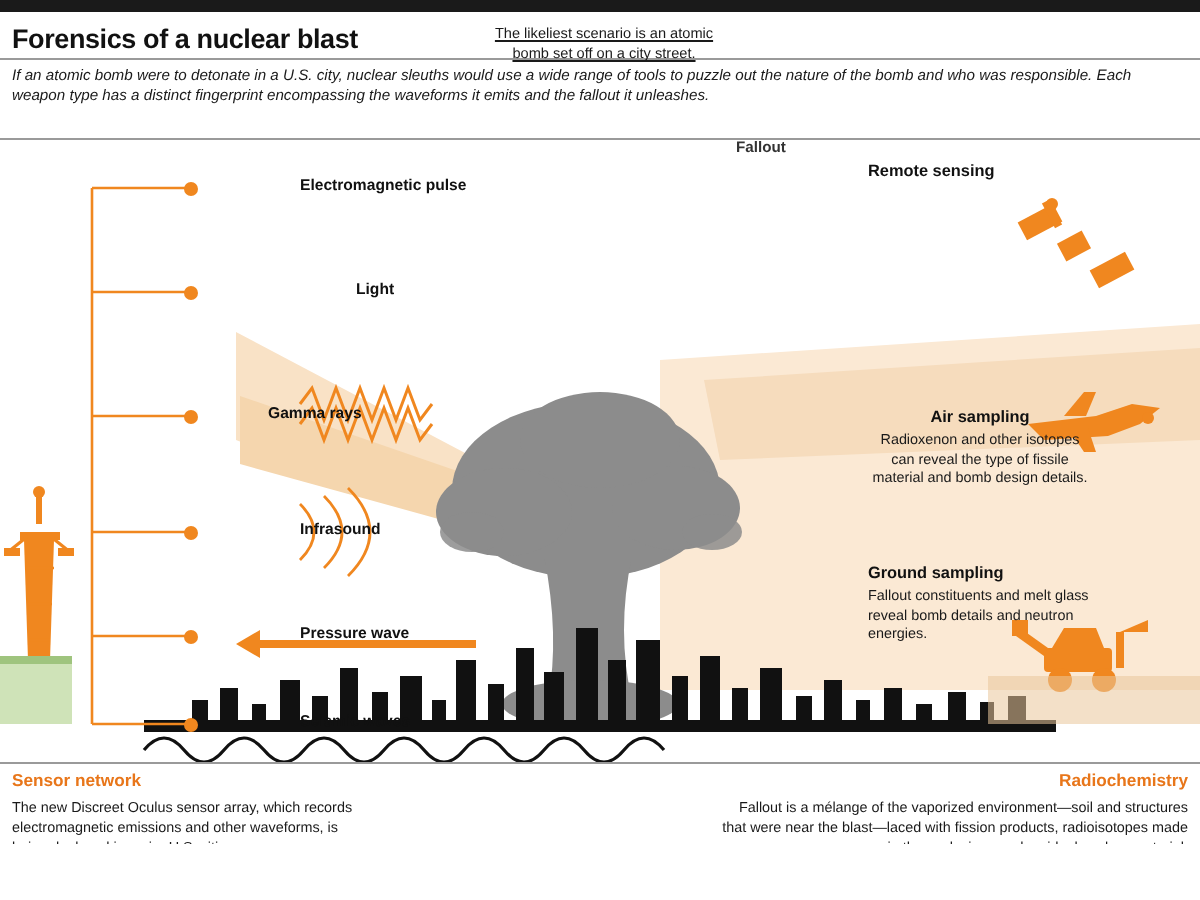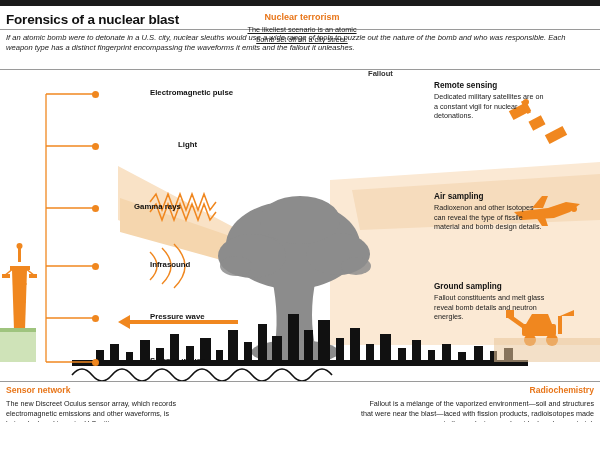--- a/index.html
+++ b/index.html
@@ -291,21 +291,20 @@
         <path d="M4 12 l14 10 l-2 4 l-14 -10 z"></path>
         <path d="M0 8 l8 0 l0 8 l-8 0 z"></path>
         <rect x="52" y="14" width="4" height="18"></rect>
         <path d="M54 14 l14 -6 l0 6 z"></path>
       </g>
       <rect x="494" y="268" width="106" height="24" fill="#e9c79a" opacity="0.55"></rect>
     </svg>
   </div>
 
   <div class="centerblock">
-    <div class="chead">Nuclear terrorism</div>
     <div class="cbody">The likeliest scenario is an atomic bomb set off on a city street.</div>
   </div>
   <div class="falloutlabel">Fallout</div>
 
   <div class="dot" style="left:92px; top:91px;"></div>
   <div class="leftlabel" style="left:106px; top:88px;">Electromagnetic pulse</div>
 
   <div class="dot" style="left:92px; top:143px;"></div>
   <div class="leftlabel" style="left:94px; top:140px;margin-left:40px;">Light</div>
 
@@ -316,24 +315,23 @@
   <div class="leftlabel" style="left:106px; top:260px;">Infrasound</div>
 
   <div class="dot" style="left:92px; top:315px;"></div>
   <div class="leftlabel" style="left:106px; top:312px;">Pressure wave</div>
 
   <div class="dot" style="left:92px; top:359px;"></div>
   <div class="leftlabel" style="left:106px; top:356px;">Seismic waves</div>
 
   <div class="rblock" style="left:434px; top:81px;">
     <div class="rhead">Remote sensing</div>
-    <div class="rbody">Dedicated military satellites are on a constant vigil for nuclear detonations.</div>
-  </div>
-
-  <div class="rblock" style="left:434px; top:192px;">
+  </div>
+
+  <div class="rblock" style="left:434px; top:204px;text-align:center;">
     <div class="rhead">Air sampling</div>
     <div class="rbody">Radioxenon and other isotopes can reveal the type of fissile material and bomb design details.</div>
   </div>
 
   <div class="rblock" style="left:434px; top:282px;">
     <div class="rhead">Ground sampling</div>
     <div class="rbody">Fallout constituents and melt glass reveal bomb details and neutron energies.</div>
   </div>
 
   <div class="rule rule-bot"></div>

